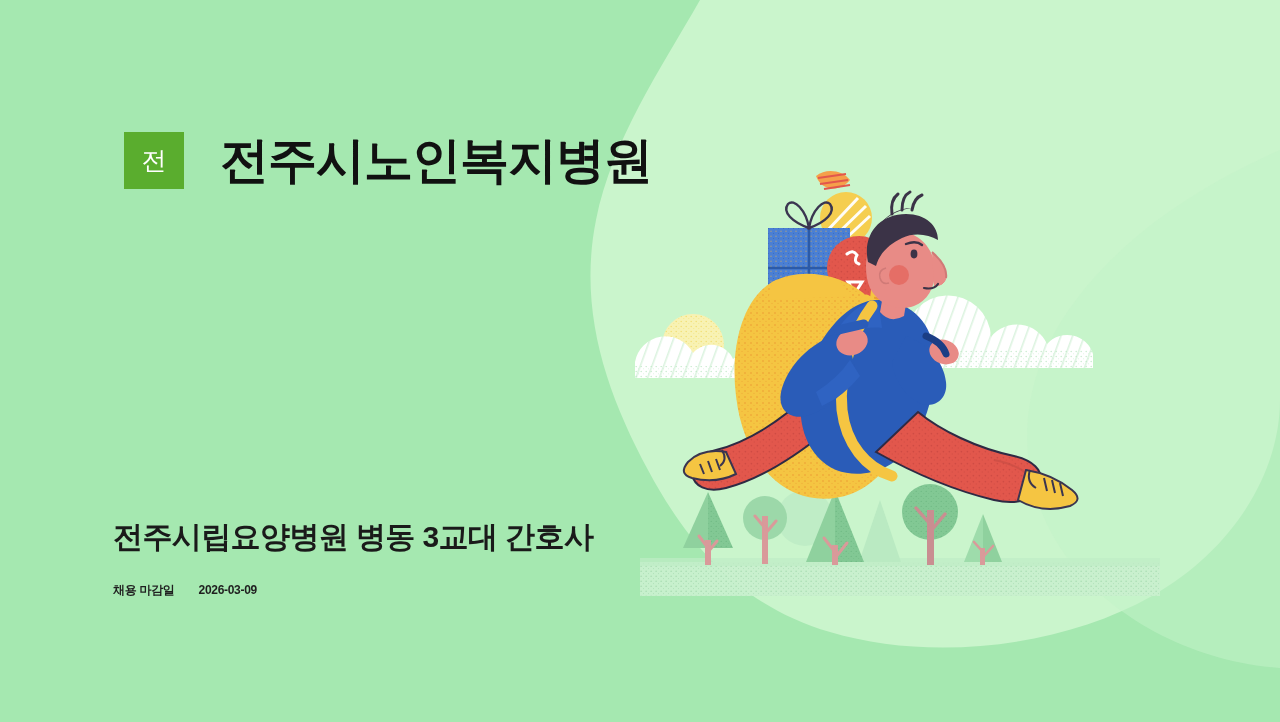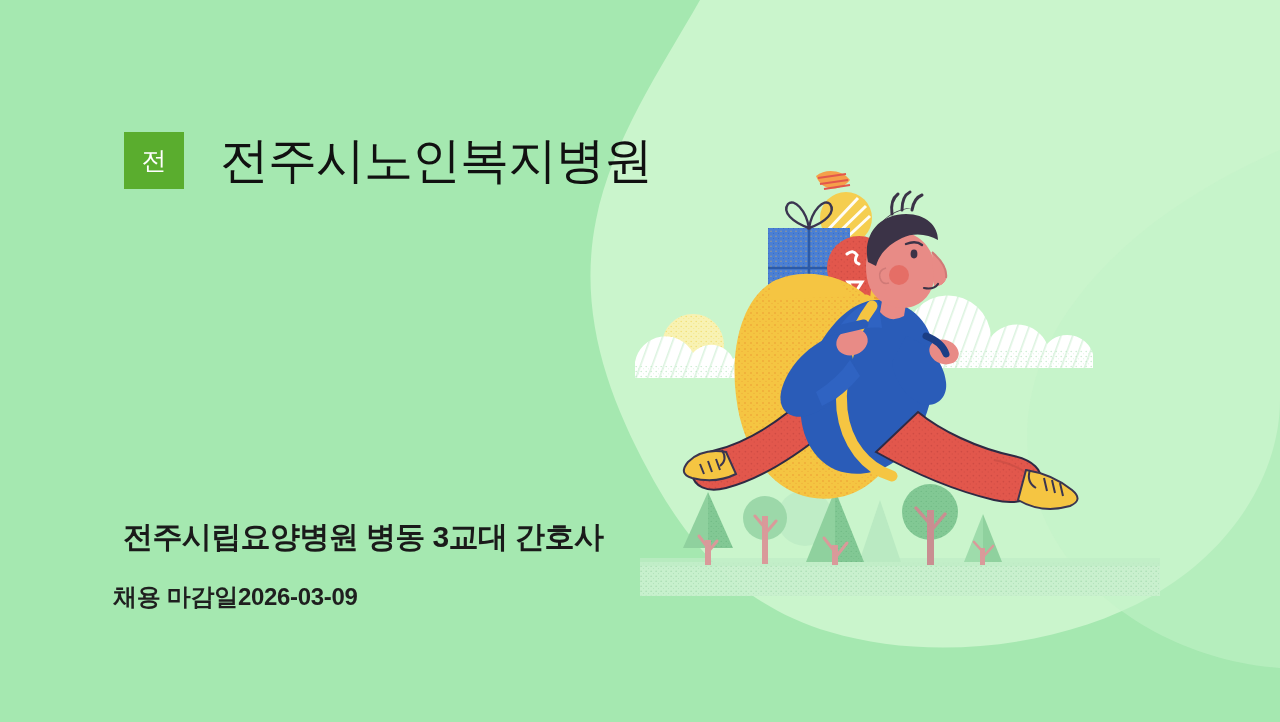--- a/index.html
+++ b/index.html
@@ -60,52 +60,52 @@
     justify-content: center;
     font-size: 25px;
     font-weight: 400;
     line-height: 1;
     letter-spacing: 0px;
     flex: 0 0 auto;
   }
 
   .brand-name {
     font-size: 49px;
-    font-weight: 400;
+    font-weight: 700;
     color: #111111;
     letter-spacing: -1px;
     line-height: 1;
     white-space: nowrap;
   }
 
   .job-title {
     position: absolute;
-    left: 123px;
+    left: 113px;
     top: 519px;
     font-size: 30px;
     font-weight: 700;
     color: #1a1a1a;
     letter-spacing: -0.6px;
     line-height: 1.2;
     white-space: nowrap;
   }
 
   .deadline {
     position: absolute;
     left: 113px;
     top: 583px;
-    font-size: 24px;
+    font-size: 12px;
     font-weight: 700;
     color: #1f1f1f;
     letter-spacing: -0.3px;
     line-height: 1.2;
     white-space: nowrap;
     display: flex;
     align-items: baseline;
-    gap: 0;
+    gap: 24px;
   }
   .deadline-date { font-weight: 700; }
 </style>
 </head>
 <body>
 
 <div class="card">
 
   <svg class="bg-art" viewBox="0 0 1280 722" width="1280" height="722" xmlns="http://www.w3.org/2000/svg" aria-hidden="true">
     <defs>

